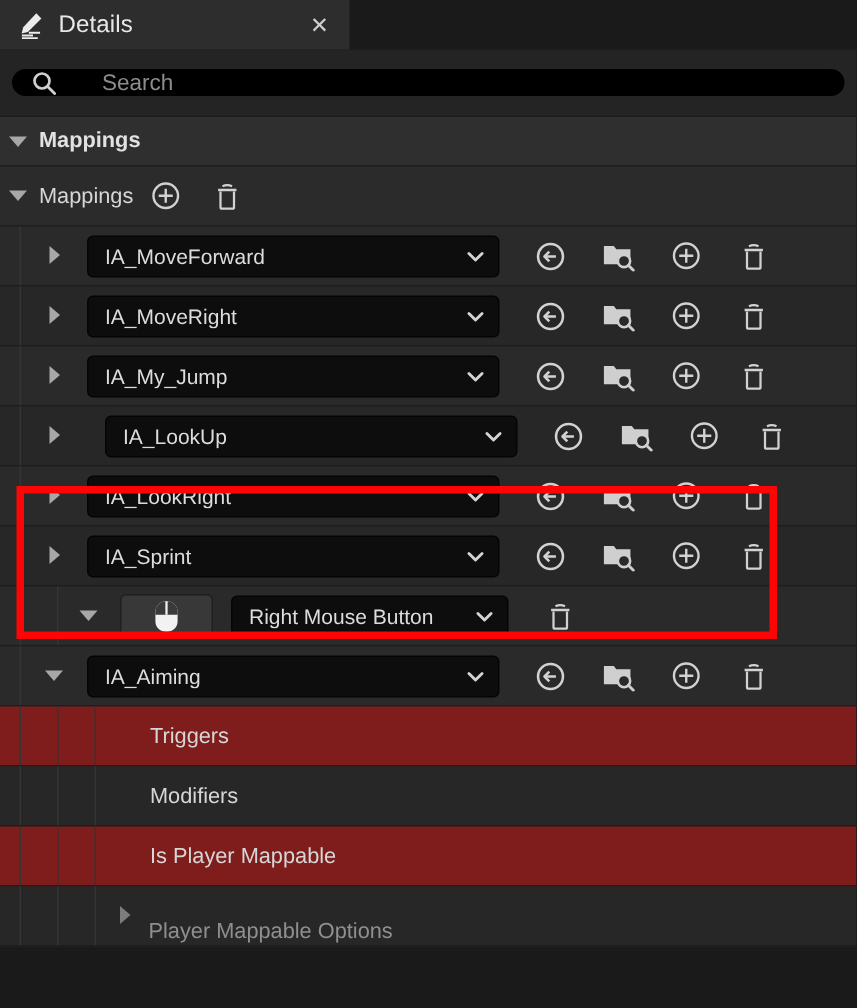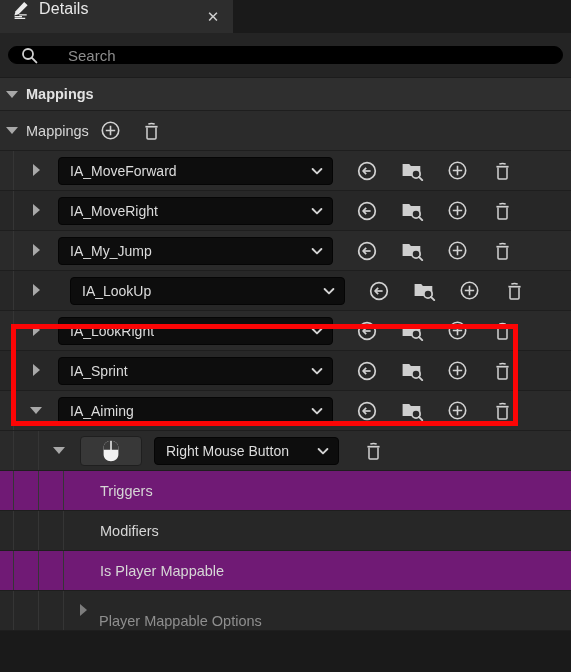--- a/index.html
+++ b/index.html
@@ -21,21 +21,21 @@
     position: relative;
     height: 33px;
     background: #1a1a1a;
     display: flex;
     align-items: stretch;
   }
   .tab {
     width: 233px;
     background: #2d2d2d;
     display: flex;
-    align-items: flex-start;
+    align-items: center;
     padding: 0 1px 0 10px;
     box-sizing: border-box;
     position: relative;
   }
   .tab-icon {
     width: 20px;
     height: 20px;
     flex: 0 0 20px;
     display: flex;
     align-items: center;
@@ -116,21 +116,21 @@
     background: #2b2b2b;
     padding-left: 6px;
   }
   .row.map {
     height: 40px;
     background: #2a2a2a;
   }
   .row.alt { background: #272727; }
   .row.prop {
     height: 40px;
-    background: #701a75;
+    background: #7f1d1d;
   }
   .row.prop.alt { background: #272727; }
 
   .cat-label {
     font-size: 14.5px;
     font-weight: bold;
     color: #e2e2e2;
     margin-left: 7px;
   }
   .sub-label {
@@ -540,60 +540,20 @@
             <svg width="21" height="22" viewBox="0 0 21 22">
               <path d="M7.3 4.2 q3.2 -1.6 6.4 0" stroke="#d2d2d2" stroke-width="1.5" fill="none"></path>
               <path d="M4.4 6.7 h12.2" stroke="#d2d2d2" stroke-width="1.7"></path>
               <path d="M6.0 7.6 v10.5 q0 1.0 1.0 1.0 h7.0 q1.0 0 1.0 -1.0 v-10.5" stroke="#d2d2d2" stroke-width="1.5" fill="none"></path>
             </svg>
           </span>
         </span>
       </div>
       <div class="row map">
         <span class="guide" style="left:13px"></span>
-        <span class="tri down" style="margin-left:30px"></span>
-        <span class="combo asset" style="margin-left:15px">
-          <span class="cv">IA_Aiming</span>
-          <span class="sp"></span>
-          <span class="chev"><svg width="14" height="14" viewBox="0 0 14 14">
-              <path d="M2.6 5.0 L7 9.4 L11.4 5.0" stroke="#d4d4d4" stroke-width="1.9" fill="none" stroke-linecap="round" stroke-linejoin="round"></path>
-            </svg></span>
-        </span>
-        <span class="icons">
-          <span class="ibtn">
-            <svg width="22" height="22" viewBox="0 0 22 22">
-              <circle cx="11" cy="11" r="8.3" stroke="#d2d2d2" stroke-width="1.7" fill="none"></circle>
-              <path d="M14.6 11 H7.6" stroke="#d2d2d2" stroke-width="1.7"></path>
-              <path d="M10.2 7.8 L7.0 11 L10.2 14.2" stroke="#d2d2d2" stroke-width="1.7" fill="none" stroke-linejoin="round"></path>
-            </svg>
-          </span>
-          <span class="ibtn">
-            <svg width="23" height="21" viewBox="0 0 23 21">
-              <path d="M1.6 4.0 h6.6 l1.7 2.1 h9.4 v10.0 h-17.7 z" fill="#cfcfcf"></path>
-              <circle cx="15.0" cy="14.0" r="4.1" fill="#2a2a2a" stroke="#cfcfcf" stroke-width="1.7"></circle>
-              <line x1="17.9" y1="16.9" x2="21.2" y2="20.2" stroke="#cfcfcf" stroke-width="1.9" stroke-linecap="round"></line>
-            </svg>
-          </span>
-          <span class="ibtn">
-            <svg width="21" height="21" viewBox="0 0 21 21">
-              <circle cx="10.5" cy="10.5" r="8.2" stroke="#d2d2d2" stroke-width="1.6" fill="none"></circle>
-              <path d="M10.5 5.8 v9.4 M5.8 10.5 h9.4" stroke="#d2d2d2" stroke-width="1.6"></path>
-            </svg>
-          </span>
-          <span class="ibtn">
-            <svg width="21" height="22" viewBox="0 0 21 22">
-              <path d="M7.3 4.2 q3.2 -1.6 6.4 0" stroke="#d2d2d2" stroke-width="1.5" fill="none"></path>
-              <path d="M4.4 6.7 h12.2" stroke="#d2d2d2" stroke-width="1.7"></path>
-              <path d="M6.0 7.6 v10.5 q0 1.0 1.0 1.0 h7.0 q1.0 0 1.0 -1.0 v-10.5" stroke="#d2d2d2" stroke-width="1.5" fill="none"></path>
-            </svg>
-          </span>
-        </span>
-      </div>
-      <div class="row map">
-        <span class="guide" style="left:13px"></span>
         <span class="guide" style="left:38px"></span>
         <span class="tri down" style="margin-left:53px"></span>
         <span class="mousebtn" style="margin-left:14px">
           <svg width="22" height="24" viewBox="0 0 22 24">
             <path d="M11 1.8 c4.4 0 7.4 3.0 7.4 7.0 v6.4 c0 4.0 -3.0 7.0 -7.4 7.0 c-4.4 0 -7.4 -3.0 -7.4 -7.0 v-6.4 c0 -4.0 3.0 -7.0 7.4 -7.0 z" fill="#f2f2f2"></path>
             <path d="M11 1.8 c-4.4 0 -7.4 3.0 -7.4 7.0 v2.0 h14.8 v-2.0 c0 -4.0 -3.0 -7.0 -7.4 -7.0 z" fill="#3a3a3a"></path>
             <path d="M11 1.9 v9.0" stroke="#f2f2f2" stroke-width="1.5"></path>
           </svg>
         </span>
         <span class="combo key" style="margin-left:12px">
@@ -604,20 +564,60 @@
             </svg></span>
         </span>
         <span class="ibtn" style="margin-left:22px">
           <svg width="21" height="22" viewBox="0 0 21 22">
             <path d="M7.3 4.2 q3.2 -1.6 6.4 0" stroke="#d2d2d2" stroke-width="1.5" fill="none"></path>
             <path d="M4.4 6.7 h12.2" stroke="#d2d2d2" stroke-width="1.7"></path>
             <path d="M6.0 7.6 v10.5 q0 1.0 1.0 1.0 h7.0 q1.0 0 1.0 -1.0 v-10.5" stroke="#d2d2d2" stroke-width="1.5" fill="none"></path>
           </svg>
         </span>
       </div>
+      <div class="row map">
+        <span class="guide" style="left:13px"></span>
+        <span class="tri down" style="margin-left:30px"></span>
+        <span class="combo asset" style="margin-left:15px">
+          <span class="cv">IA_Aiming</span>
+          <span class="sp"></span>
+          <span class="chev"><svg width="14" height="14" viewBox="0 0 14 14">
+              <path d="M2.6 5.0 L7 9.4 L11.4 5.0" stroke="#d4d4d4" stroke-width="1.9" fill="none" stroke-linecap="round" stroke-linejoin="round"></path>
+            </svg></span>
+        </span>
+        <span class="icons">
+          <span class="ibtn">
+            <svg width="22" height="22" viewBox="0 0 22 22">
+              <circle cx="11" cy="11" r="8.3" stroke="#d2d2d2" stroke-width="1.7" fill="none"></circle>
+              <path d="M14.6 11 H7.6" stroke="#d2d2d2" stroke-width="1.7"></path>
+              <path d="M10.2 7.8 L7.0 11 L10.2 14.2" stroke="#d2d2d2" stroke-width="1.7" fill="none" stroke-linejoin="round"></path>
+            </svg>
+          </span>
+          <span class="ibtn">
+            <svg width="23" height="21" viewBox="0 0 23 21">
+              <path d="M1.6 4.0 h6.6 l1.7 2.1 h9.4 v10.0 h-17.7 z" fill="#cfcfcf"></path>
+              <circle cx="15.0" cy="14.0" r="4.1" fill="#2a2a2a" stroke="#cfcfcf" stroke-width="1.7"></circle>
+              <line x1="17.9" y1="16.9" x2="21.2" y2="20.2" stroke="#cfcfcf" stroke-width="1.9" stroke-linecap="round"></line>
+            </svg>
+          </span>
+          <span class="ibtn">
+            <svg width="21" height="21" viewBox="0 0 21 21">
+              <circle cx="10.5" cy="10.5" r="8.2" stroke="#d2d2d2" stroke-width="1.6" fill="none"></circle>
+              <path d="M10.5 5.8 v9.4 M5.8 10.5 h9.4" stroke="#d2d2d2" stroke-width="1.6"></path>
+            </svg>
+          </span>
+          <span class="ibtn">
+            <svg width="21" height="22" viewBox="0 0 21 22">
+              <path d="M7.3 4.2 q3.2 -1.6 6.4 0" stroke="#d2d2d2" stroke-width="1.5" fill="none"></path>
+              <path d="M4.4 6.7 h12.2" stroke="#d2d2d2" stroke-width="1.7"></path>
+              <path d="M6.0 7.6 v10.5 q0 1.0 1.0 1.0 h7.0 q1.0 0 1.0 -1.0 v-10.5" stroke="#d2d2d2" stroke-width="1.5" fill="none"></path>
+            </svg>
+          </span>
+        </span>
+      </div>
     </div>
 
   <div id="prop-rows">
       <div class="row prop">
         <span class="guide" style="left:13px"></span>
         <span class="guide" style="left:38px"></span>
         <span class="guide" style="left:63px"></span>
         <span style="width:78px;display:inline-block"></span>
         <span style="width:22px;display:inline-block"></span>
         <span class="prop-label">Triggers</span>

